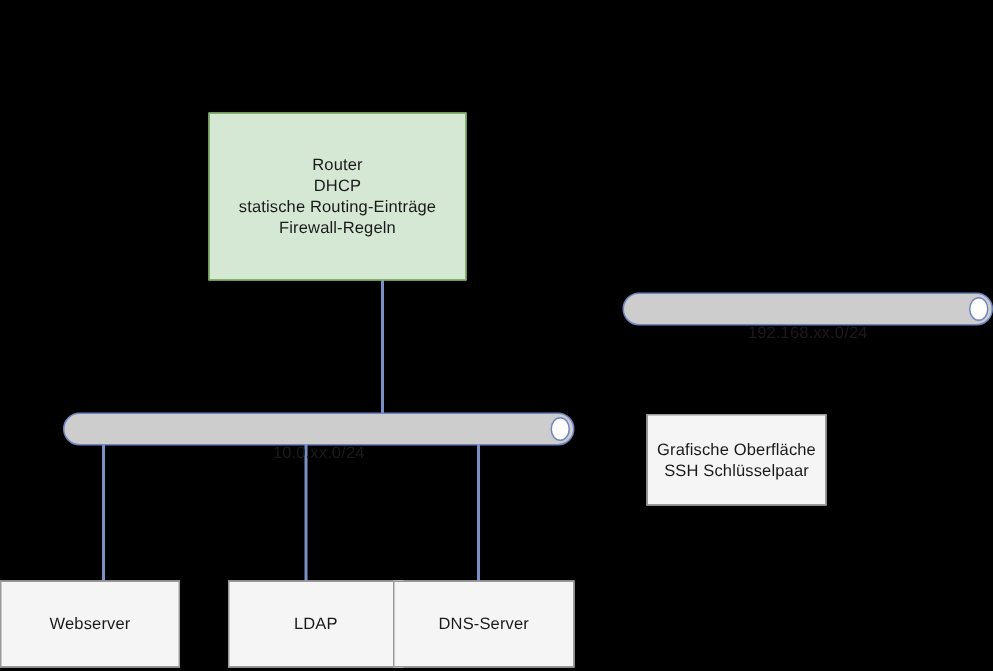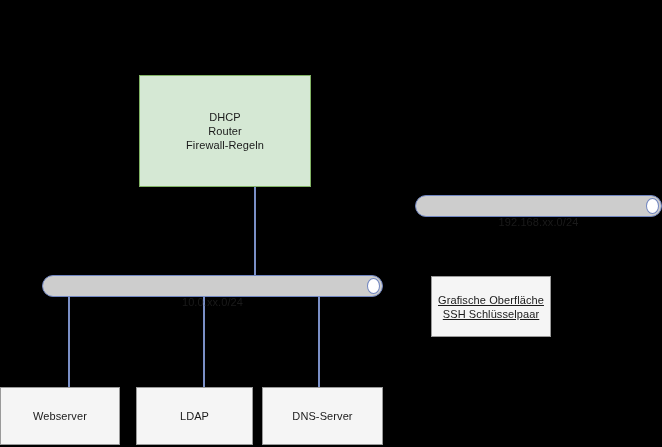--- a/index.html
+++ b/index.html
@@ -89,22 +89,23 @@
 </style>
 </head>
 <body>
 
 <div id="canvas">
 
   <div class="link link-v" style="left:254px; top:187px; height:91px;"></div>
 
   <div class="node node-router" style="left:139px; top:75px; width:172px; height:112px;">
     <div class="lines">
+      <div>Router</div>
       <div>DHCP</div>
-      <div>Router</div>
+      <div>statische Routing-Einträge</div>
       <div>Firewall-Regeln</div>
     </div>
   </div>
 
   <div class="bus" style="left:415px; top:195px; width:247px; height:22px;">
     <span class="bus-cap" style="right:2px;"></span>
     <span class="bus-label">192.168.xx.0/24</span>
   </div>
 
   <div class="bus" style="left:42px; top:275px; width:341px; height:22px;">
@@ -115,32 +116,32 @@
   <div class="link link-v" style="left:68px; top:296px; height:91px;"></div>
   <div class="link link-v" style="left:203px; top:296px; height:91px;"></div>
   <div class="link link-v" style="left:318px; top:296px; height:91px;"></div>
 
   <div class="node node-plain" style="left:0px; top:387px; width:120px; height:58px;justify-content:center;">
     <div class="lines">
       <div>Webserver</div>
     </div>
   </div>
 
-  <div class="node node-plain" style="left:136px; top:387px; width:117px; height:58px;">
+  <div class="node node-plain" style="left:152px; top:387px; width:117px; height:58px;">
     <div class="lines">
       <div>LDAP</div>
     </div>
   </div>
 
   <div class="node node-plain" style="left:262px; top:387px; width:121px; height:58px;">
     <div class="lines">
       <div>DNS-Server</div>
     </div>
   </div>
 
-  <div class="node node-plain" style="left:431px; top:276px; width:120px; height:61px;text-decoration:underline;">
+  <div class="node node-plain" style="left:431px; top:276px; width:120px; height:61px;">
     <div class="lines">
       <div>Grafische Oberfläche</div>
       <div>SSH Schlüsselpaar</div>
     </div>
   </div>
 
 </div>
 
 </body></html>

